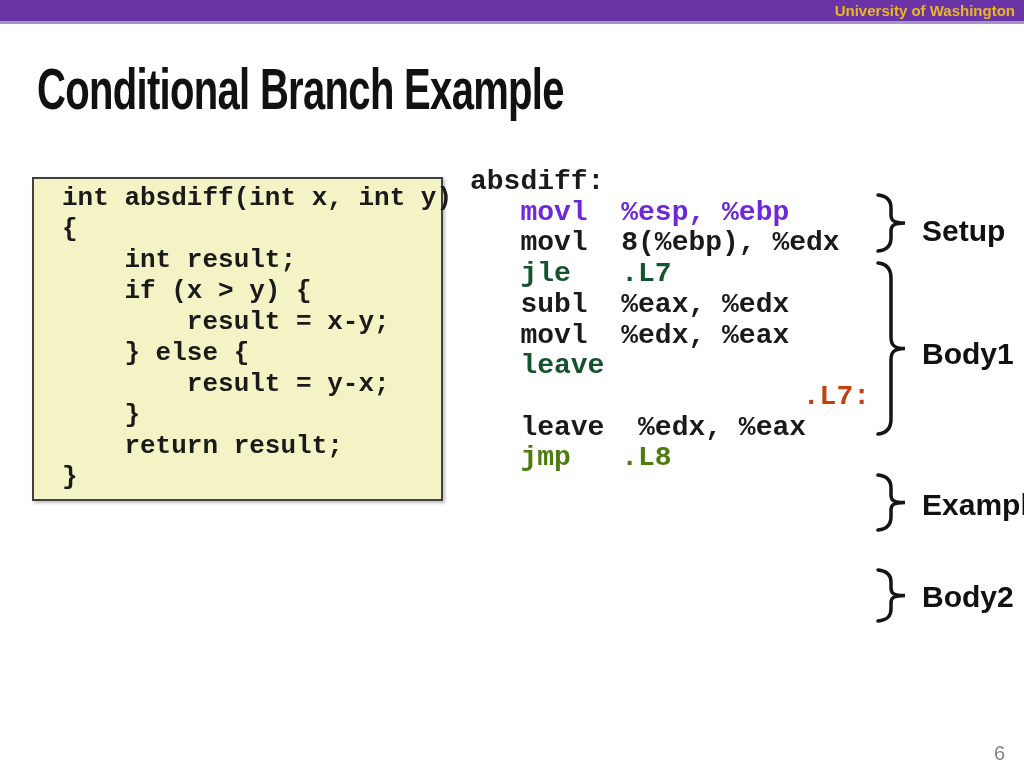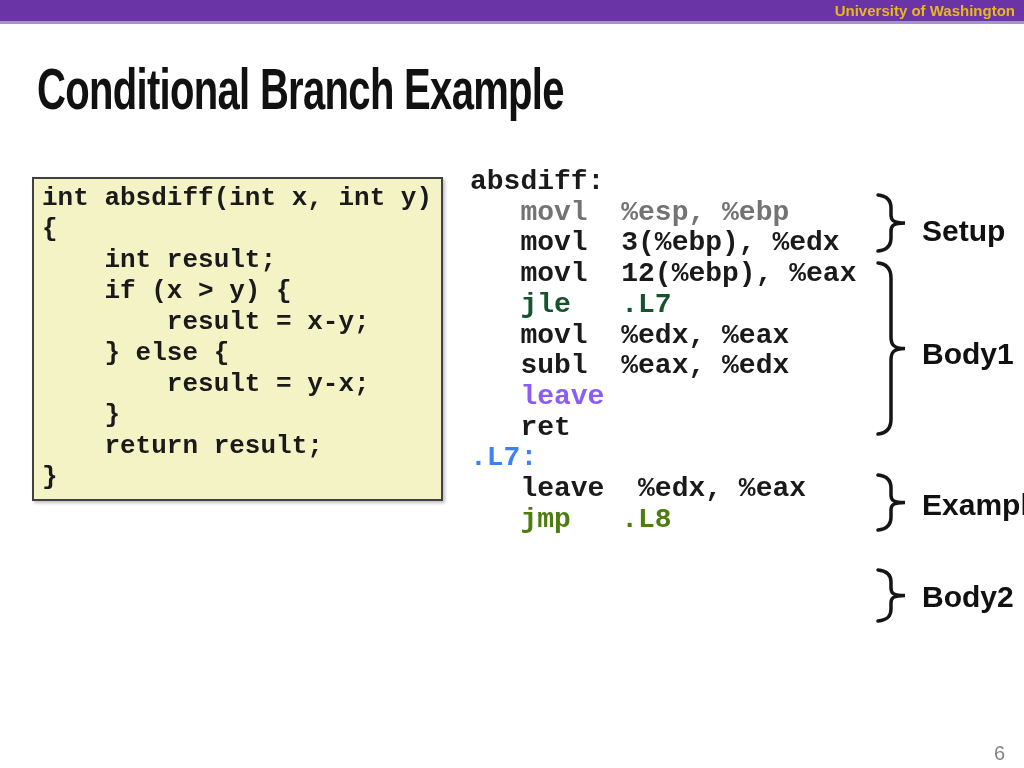--- a/index.html
+++ b/index.html
@@ -29,21 +29,21 @@
     transform:scaleX(0.69);transform-origin:left top;
     letter-spacing:-1px;
   }
   
   .code-box{
     position:absolute;left:32px;top:177px;width:411px;
     background:#f3f3c6;
     border:2px solid #404040;
     box-shadow:2px 2px 3px rgba(0,0,0,0.25);
     box-sizing:border-box;
-    padding:4px 10px 6px 8px;
+    padding:4px 10px 6px 28px;
   }
   .code-box pre{
     margin:0;
     font-family:"Liberation Mono",monospace;
     font-weight:bold;font-size:26px;line-height:31px;color:#1a1a1a;
   }
   
   .asm{
     position:absolute;left:470px;top:167px;width:400px;
   }
@@ -85,29 +85,27 @@
         result = x-y;
     } else {
         result = y-x;
     }
     return result;
 }</pre>
   </div>
 
   <div class="asm">
     <div class="asm-line" style="color: rgb(26, 26, 26);">absdiff:</div>
-    <div class="asm-line" style="color: #737373;">   movl  %esp, %ebp</div>
-    <div class="asm-line" style="color: rgb(26, 26, 26);">   movl  3(%ebp), %edx</div>
-    <div class="asm-line" style="color: rgb(26, 26, 26);">   movl  12(%ebp), %eax</div>
+    <div class="asm-line" style="color: #6d28d9;">   movl  %esp, %ebp</div>
+    <div class="asm-line" style="color: rgb(26, 26, 26);">   movl  8(%ebp), %edx</div>
     <div class="asm-line" style="color: #14532d;">   jle   .L7</div>
+    <div class="asm-line" style="color: rgb(26, 26, 26);">   subl  %eax, %edx</div>
     <div class="asm-line" style="color: rgb(26, 26, 26);">   movl  %edx, %eax</div>
-    <div class="asm-line" style="color: rgb(26, 26, 26);">   subl  %eax, %edx</div>
-    <div class="asm-line" style="color: #8b5cf6;">   leave</div>
-    <div class="asm-line" style="color: rgb(26, 26, 26);">   ret</div>
-    <div class="asm-line" style="color: #3b82f6;">.L7:</div>
+    <div class="asm-line" style="color: #14532d;">   leave</div>
+    <div class="asm-line" style="color: #c2410c; text-align: right;">.L7:</div>
     <div class="asm-line" style="color: rgb(26, 26, 26);">   leave  %edx, %eax</div>
     <div class="asm-line" style="color: #4d7c0f;">   jmp   .L8</div>
   </div>
 
   <svg class="brace" style="left:874px;top:192px" width="34" height="62" viewBox="0 0 34 62">
     <path d="M4,3 C14,4 17,9 17,16 L17,23 C17,28 19,31 31,31 C19,31 17,34 17,39 L17,46 C17,53 14,58 4,59"></path>
   </svg>
   <svg class="brace" style="left:874px;top:260px" width="34" height="177" viewBox="0 0 34 177">
     <path d="M4,3 C14,4 17,10 17,18 L17,77 C17,84 19,88.5 31,88.5 C19,88.5 17,93 17,100 L17,159 C17,167 14,173 4,174"></path>
   </svg>

